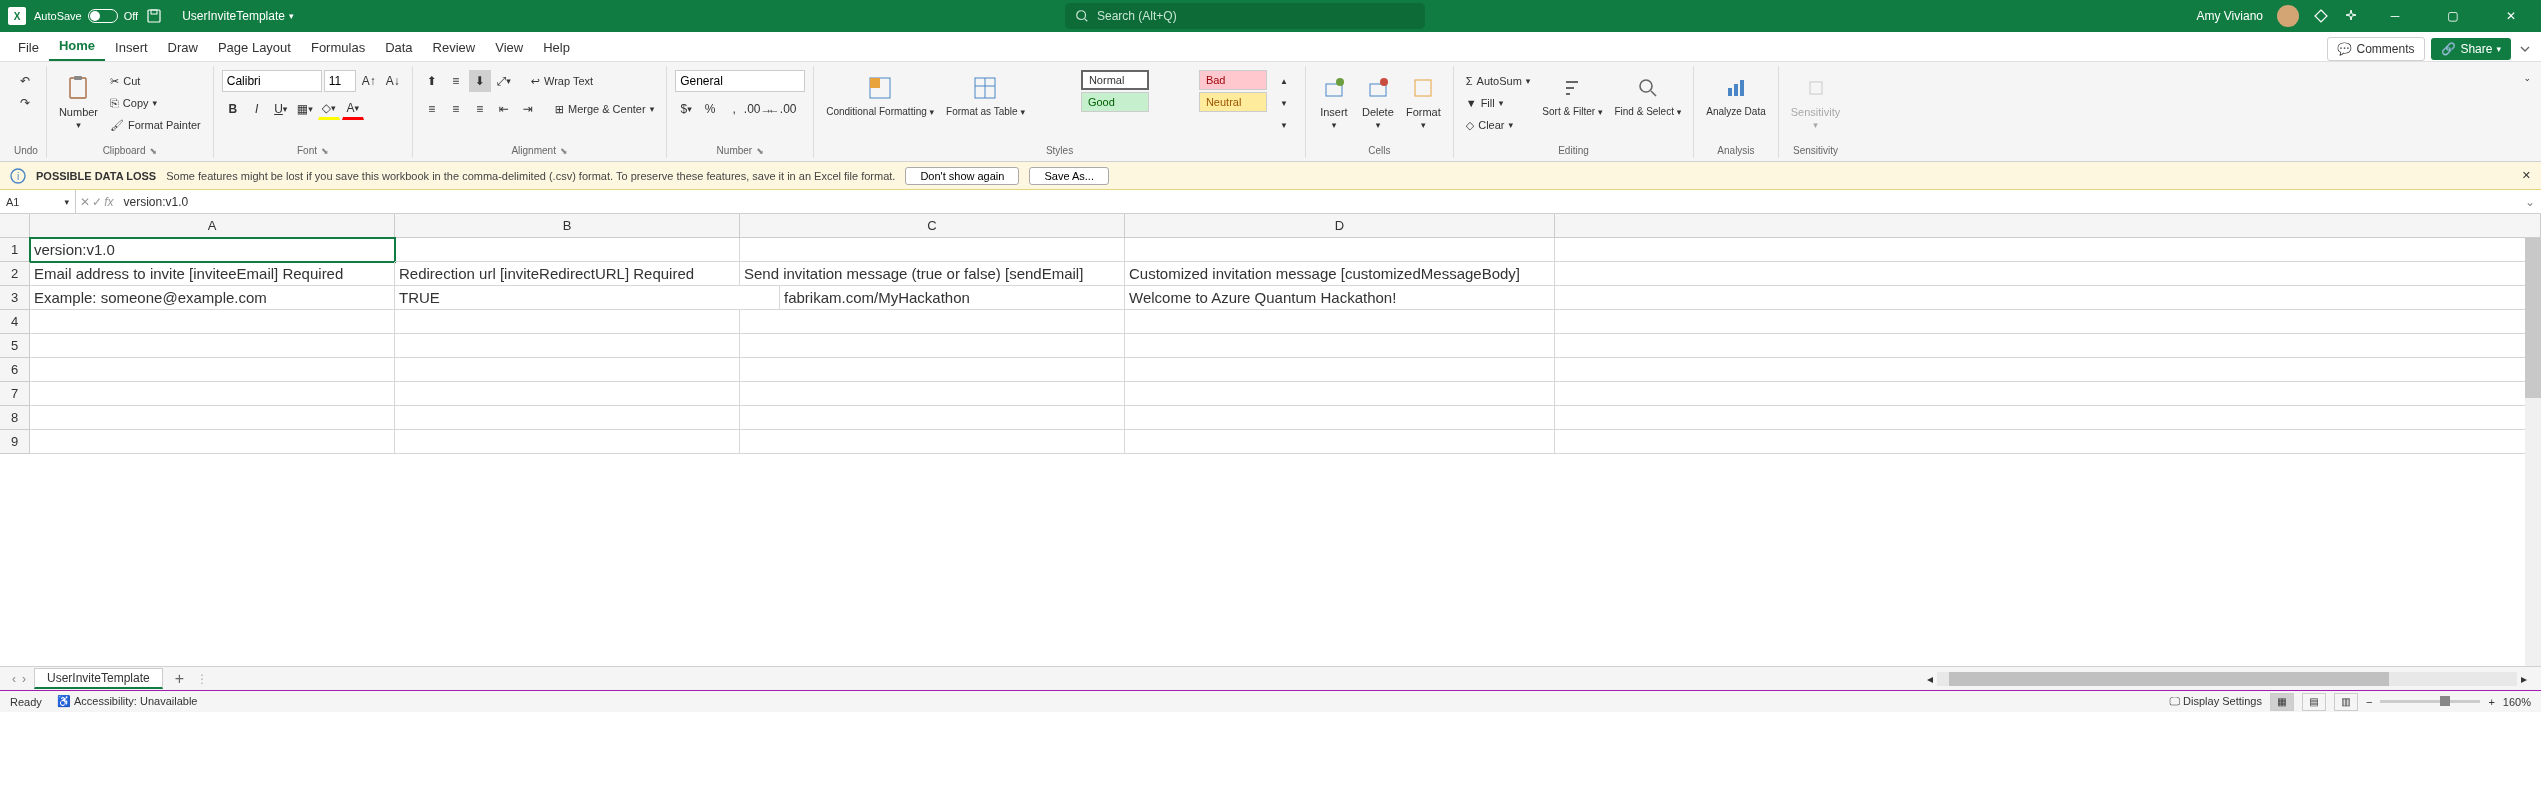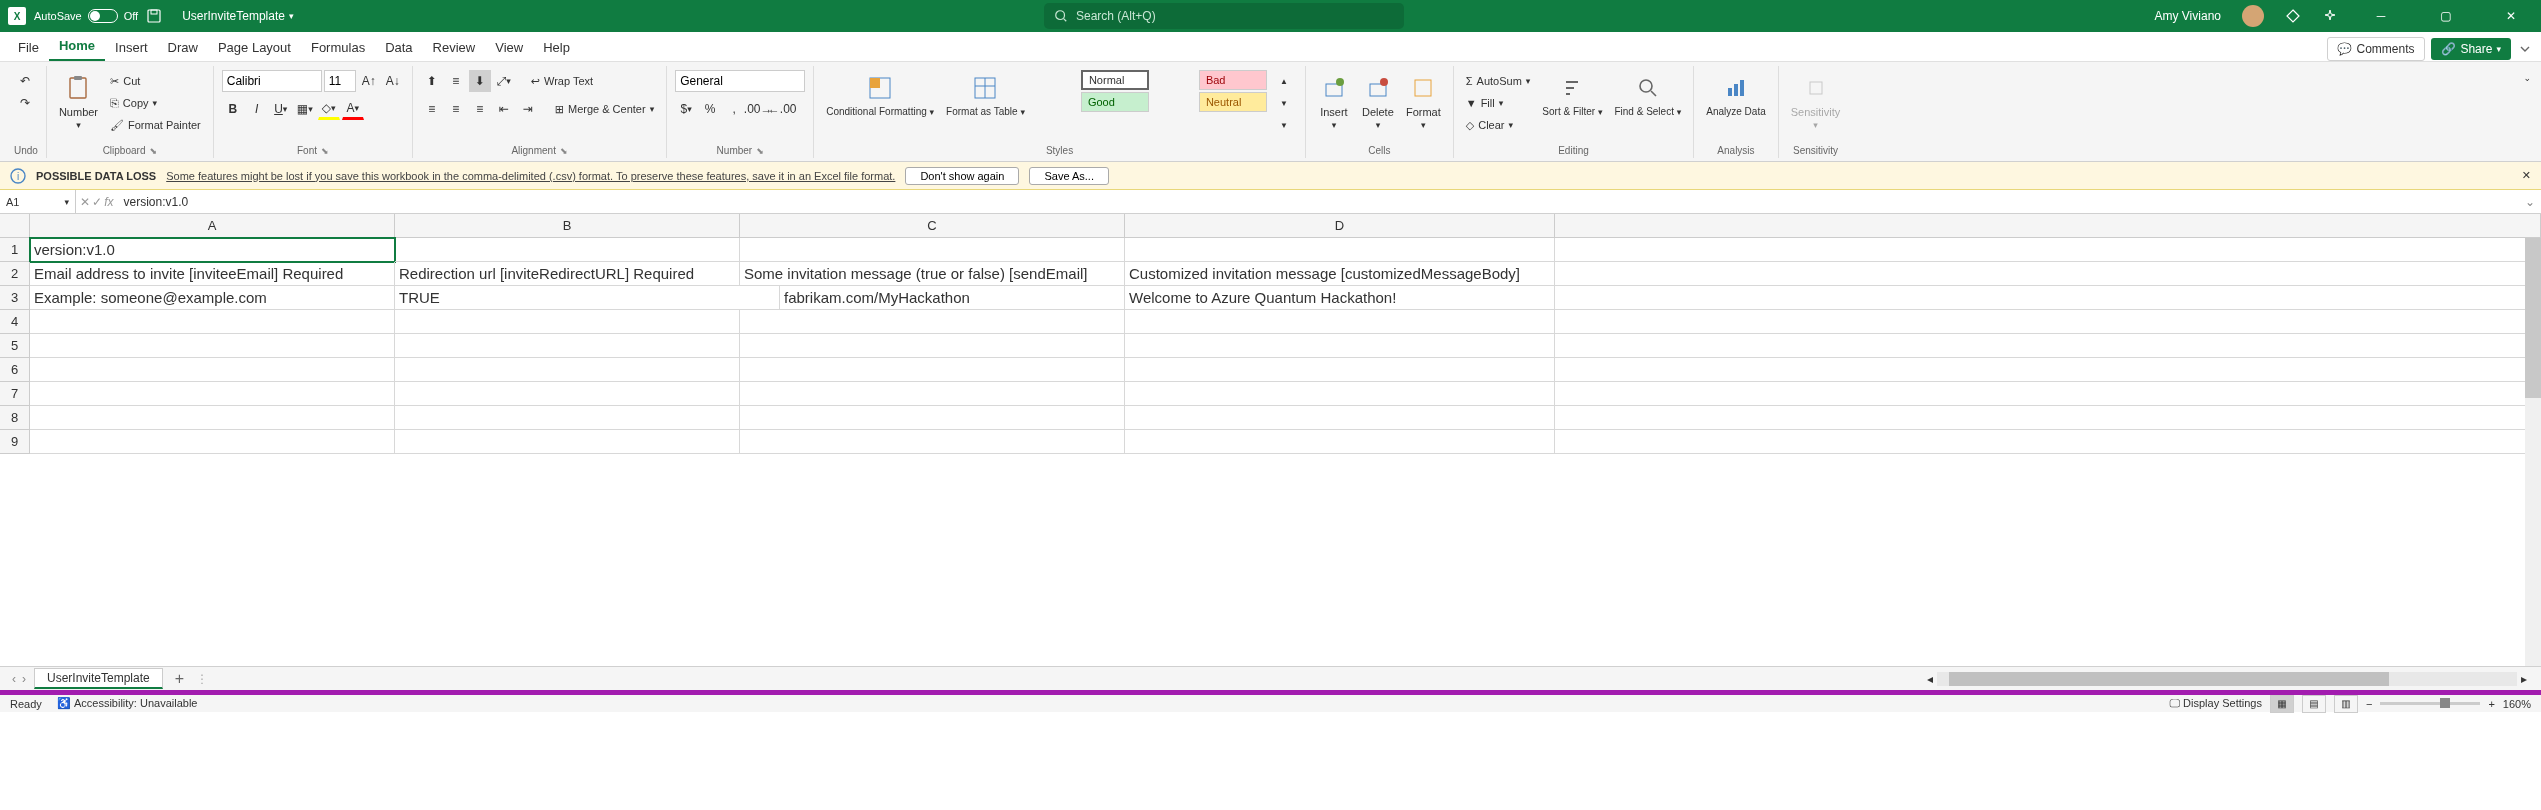--- a/index.html
+++ b/index.html
@@ -8,21 +8,21 @@
 
 .title-bar { background: #107c41; height: 32px; display: flex; align-items: center; color: #fff; }
 .title-left { display: flex; align-items: center; gap: 8px; padding-left: 8px; }
 .excel-icon { width: 18px; height: 18px; background: #fff; color: #107c41; font-weight: bold; font-size: 10px; display: flex; align-items: center; justify-content: center; border-radius: 2px; }
 .autosave { display: flex; align-items: center; gap: 6px; font-size: 11px; }
 .toggle { width: 30px; height: 14px; border: 1px solid #fff; border-radius: 8px; position: relative; }
 .toggle-knob { width: 10px; height: 10px; background: #fff; border-radius: 50%; position: absolute; top: 1px; left: 1px; }
 .save-icon-svg { width: 16px; height: 16px; }
 .filename { font-size: 12px; display: flex; align-items: center; gap: 4px; margin-left: 12px; }
 .search-box { margin: 0 auto; width: 360px; height: 26px; background: #0d6b38; border-radius: 5px; display: flex; align-items: center; padding: 0 10px; gap: 8px; color: #c8e6d4; }
-.title-right { display: flex; align-items: center; gap: 21px; padding-right: 8px; }
+.title-right { display: flex; align-items: center; gap: 14px; padding-right: 8px; }
 .avatar { width: 22px; height: 22px; background: #d4a574; border-radius: 50%; }
 .win-btn { width: 44px; height: 32px; display: flex; align-items: center; justify-content: center; cursor: pointer; }
 
 
 .ribbon-tabs { height: 30px; background: #fff; display: flex; align-items: flex-end; padding: 0 8px; border-bottom: 1px solid #e0e0e0; }
 .tab { padding: 6px 10px; font-size: 13px; cursor: pointer; }
 .tab.active { border-bottom: 2px solid #107c41; color: #107c41; font-weight: 600; }
 .tab-right { margin-left: auto; display: flex; align-items: center; gap: 6px; }
 .comments-btn { padding: 4px 10px; border: 1px solid #d0d0d0; border-radius: 3px; font-size: 12px; display: flex; align-items: center; gap: 4px; }
 .share-btn { padding: 4px 10px; background: #107c41; color: #fff; border-radius: 3px; font-size: 12px; display: flex; align-items: center; gap: 4px; }
@@ -40,21 +40,21 @@
 .size-input { width: 32px; height: 22px; border: 1px solid #ccc; background: #fff; padding: 0 4px; font-size: 12px; }
 .fmt-btn { width: 22px; height: 22px; display: flex; align-items: center; justify-content: center; cursor: pointer; border: 1px solid transparent; }
 .row { display: flex; gap: 2px; align-items: center; }
 .style-cell { width: 68px; height: 20px; border: 1px solid #ccc; font-size: 11px; padding: 1px 6px; display: flex; align-items: center; margin-left: 48px; }
 .num-input { width: 130px; height: 22px; border: 1px solid #ccc; background: #fff; padding: 0 4px; font-size: 12px; }
 .expand-icon { font-size: 9px; color: #888; cursor: pointer; }
 
 
 .msg-bar { height: 28px; background: #fef7e0; border-bottom: 1px solid #e8d77a; display: flex; align-items: center; padding: 0 10px; gap: 10px; font-size: 11px; }
 .msg-title { font-weight: 600; }
-.msg-link { text-decoration: underline; color: #444; }
+.msg-link { color: #444; }
 .msg-btn { padding: 2px 14px; border: 1px solid #aaa; background: #fff; border-radius: 3px; font-size: 11px; cursor: pointer; }
 .msg-close { margin-left: auto; cursor: pointer; }
 
 
 .formula-bar { height: 24px; display: flex; align-items: center; border-bottom: 1px solid #d0d0d0; }
 .name-box { width: 76px; height: 100%; border-right: 1px solid #ccc; padding: 0 6px; font-size: 11px; display: flex; align-items: center; }
 .fb-btns { display: flex; align-items: center; padding: 0 4px; gap: 2px; color: #999; }
 .fb-input { flex: 1; padding: 0 6px; font-size: 12px; }
 .fb-expand { padding: 0 6px; color: #888; cursor: pointer; }
 
@@ -70,21 +70,21 @@
 
 
 .sheet-tabs { height: 24px; display: flex; align-items: center; background: #f5f5f5; border-top: 1px solid #d0d0d0; padding: 0 4px; }
 .sheet-nav { display: flex; gap: 6px; padding: 0 8px; color: #888; }
 .sheet-tab { padding: 2px 12px; background: #fff; border: 1px solid #ccc; border-bottom: 2px solid #107c41; font-size: 12px; }
 .add-sheet { padding: 0 12px; font-size: 16px; color: #666; cursor: pointer; }
 .hscroll { flex: 1; display: flex; justify-content: flex-end; align-items: center; padding: 0 6px; }
 .scroll-track { width: 580px; height: 14px; background: #e8e8e8; position: relative; }
 .scroll-thumb { position: absolute; left: 12px; width: 440px; height: 100%; background: #c0c0c0; }
 
-.status-bar { height: 22px; background: #f5f5f5; border-top: 5px solid #a21caf; display: flex; align-items: center; padding: 0 10px; font-size: 11px; gap: 16px; }
+.status-bar { height: 22px; background: #f5f5f5; border-top: 1px solid #a21caf; display: flex; align-items: center; padding: 0 10px; font-size: 11px; gap: 16px; }
 .status-right { margin-left: auto; display: flex; align-items: center; gap: 8px; }
 .view-btn { width: 24px; height: 18px; border: 1px solid #ccc; display: flex; align-items: center; justify-content: center; font-size: 10px; }
 .zoom-slider { width: 100px; height: 3px; background: #ccc; position: relative; }
 .zoom-knob { position: absolute; left: 60%; top: -4px; width: 10px; height: 10px; background: #888; }
 
 .chevron { font-size: 9px; }
 </style>
 </head>
 <body>
 
@@ -433,21 +433,21 @@
         <div class="cell selected" style="width: 365px;">version:v1.0</div>
         <div class="cell" style="width: 345px;"></div>
         <div class="cell" style="width: 385px;"></div>
         <div class="cell" style="width: 430px;"></div>
         <div class="cell" style="flex: 1 1 0%;"></div>
       </div>
       <div class="row-wrap">
         <div class="row-header">2</div>
         <div class="cell" style="width: 365px;">Email address to invite [inviteeEmail] Required</div>
         <div class="cell" style="width: 345px;">Redirection url [inviteRedirectURL] Required</div>
-        <div class="cell" style="width: 385px;">Some invitation message (true or false) [sendEmail]</div>
+        <div class="cell" style="width: 385px;">Send invitation message (true or false) [sendEmail]</div>
         <div class="cell" style="width: 430px;">Customized invitation message [customizedMessageBody]</div>
         <div class="cell" style="flex: 1 1 0%;"></div>
       </div>
       <div class="row-wrap">
         <div class="row-header">3</div>
         <div class="cell" style="width: 365px;">Example:    someone@example.com</div>
         <div class="cell" style="width: 385px;">TRUE</div>
         <div class="cell" style="width: 345px;">fabrikam.com/MyHackathon</div>
         <div class="cell" style="width: 430px;"> Welcome to Azure Quantum Hackathon!</div>
         <div class="cell" style="flex: 1 1 0%;"></div>

